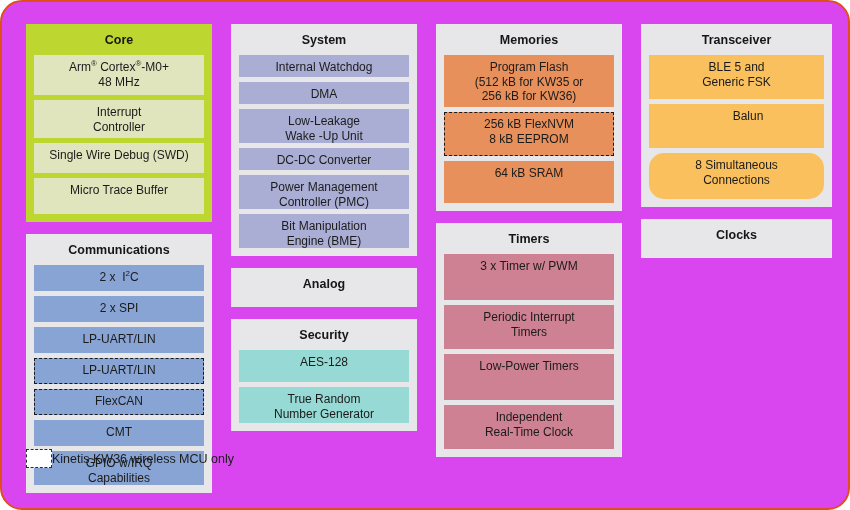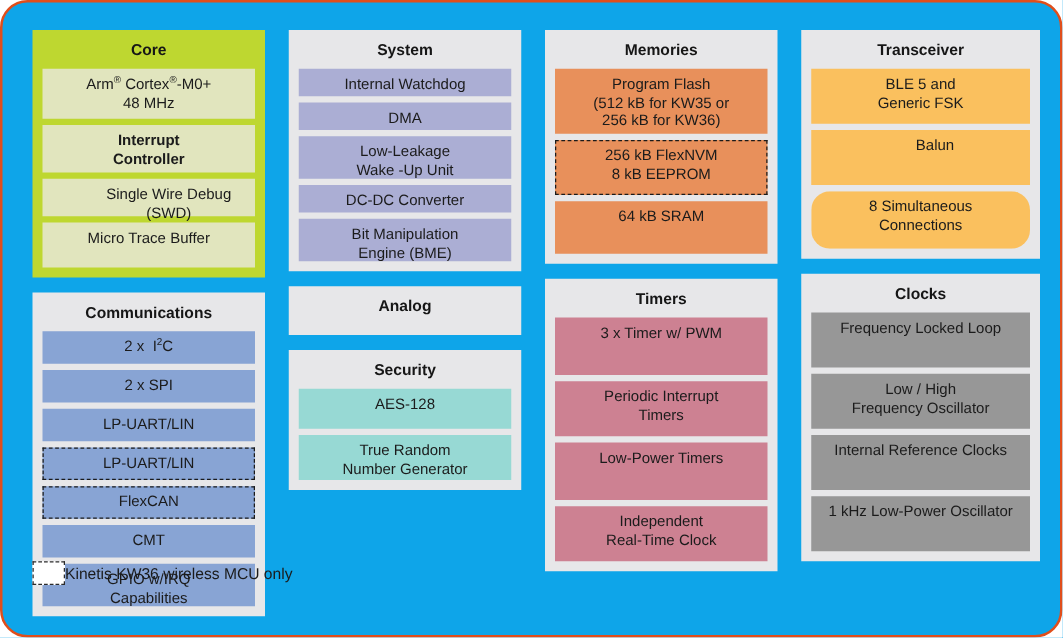--- a/index.html
+++ b/index.html
@@ -7,21 +7,21 @@
     padding: 0;
     background: #ffffff;
   }
   body {
     font-family: "Liberation Sans", sans-serif;
   }
   #canvas {
     position: relative;
     width: 850px;
     height: 510px;
-    background: #0ea5e9;
+    background: #d946ef;
     box-sizing: border-box;
     border: 2px solid #E04E1B;
     border-radius: 22px;
     overflow: hidden;
   }
   .diagram {
     position: absolute;
     left: 24px;
     top: 22px;
     width: 806px;
@@ -86,22 +86,22 @@
   .c-system { background: #ABAED4; }
   .c-analog { background: #FDEDC6; }
   .c-sec    { background: #97D9D4; }
   .c-mem    { background: #E8905B; }
   .c-timer  { background: #CD8192; }
   .c-trx    { background: #FAC05E; }
   .c-clock  { background: #979797; }
 
   
   .h-core-1 { height: 40px; }
-  .h-core-2 { height: 38px; font-weight: bold; }
-  .h-core-3 { height: 30px; padding-left: 36px; }
+  .h-core-2 { height: 38px; }
+  .h-core-3 { height: 30px; }
   .h-core-4 { height: 36px; }
 
   .h-comm   { height: 26px; }
   .h-comm-2 { height: 34px; }
 
   .h-sys-1  { height: 22px; }
   .h-sys-2  { height: 34px; }
 
   .h-an     { height: 26px; }
 
@@ -189,20 +189,23 @@
       <div class="group gray">
         <div class="group-title">System</div>
         <div class="cells">
           <div class="cell c-system h-sys-1">Internal Watchdog</div>
           <div class="cell c-system h-sys-1">DMA</div>
           <div class="cell c-system h-sys-2">
             <span><span>Low-Leakage</span><br><span>Wake -Up Unit</span></span>
           </div>
           <div class="cell c-system h-sys-1">DC-DC Converter</div>
           <div class="cell c-system h-sys-2">
+            <span><span>Power Management</span><br><span>Controller (PMC)</span></span>
+          </div>
+          <div class="cell c-system h-sys-2">
             <span><span>Bit Manipulation</span><br><span>Engine (BME)</span></span>
           </div>
         </div>
       </div>
 
       <div class="group gray">
         <div class="group-title">Analog</div>
       </div>
 
       <div class="group gray">
@@ -258,28 +261,20 @@
           </div>
           <div class="cell c-trx h-trx-2">Balun</div>
           <div class="cell c-trx h-trx-3">
             <span><span>8 Simultaneous</span><br><span>Connections</span></span>
           </div>
         </div>
       </div>
 
       <div class="group gray">
         <div class="group-title">Clocks</div>
-        <div class="cells">
-          <div class="cell c-clock h-clk">Frequency Locked Loop</div>
-          <div class="cell c-clock h-clk">
-            <span><span>Low / High</span><br><span>Frequency Oscillator</span></span>
-          </div>
-          <div class="cell c-clock h-clk">Internal Reference Clocks</div>
-          <div class="cell c-clock h-clk">1 kHz Low-Power Oscillator</div>
-        </div>
       </div>
 
     </div>
 
   </div>
 
   <div class="legend">
     <div class="legend-swatch"></div>
     <div class="legend-label">Kinetis KW36 wireless MCU only</div>
   </div>

